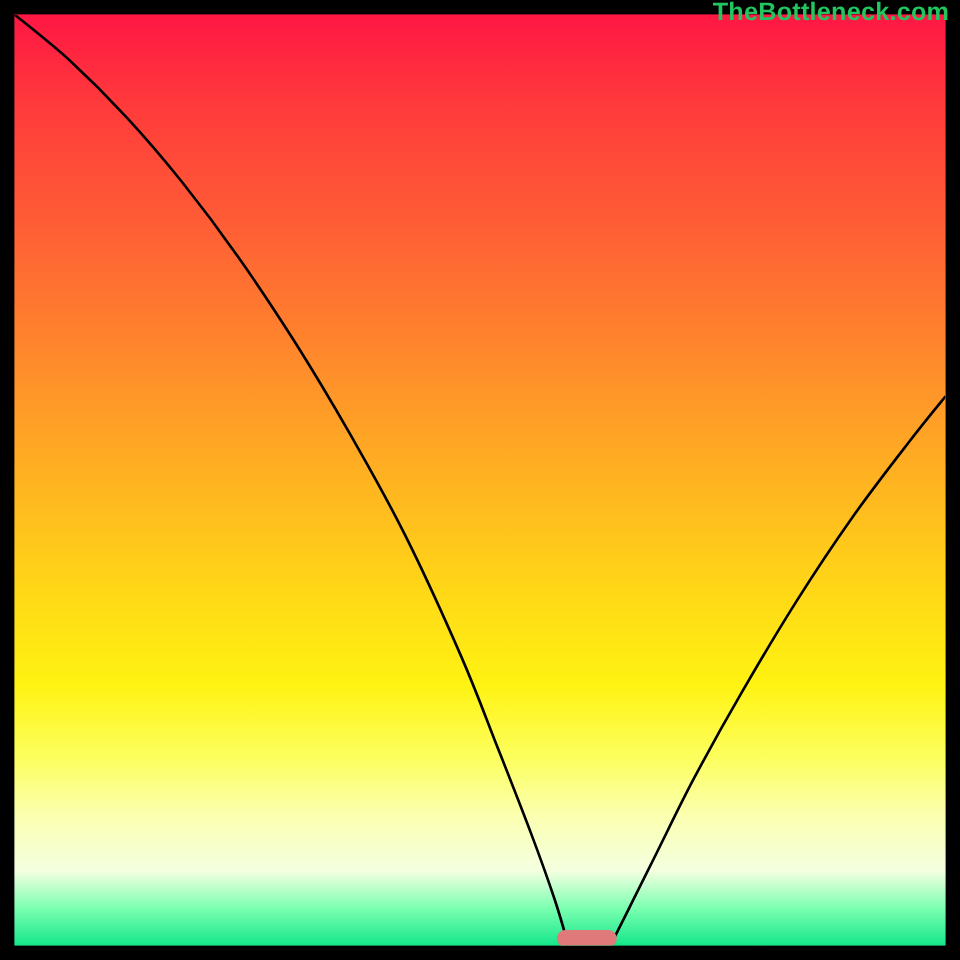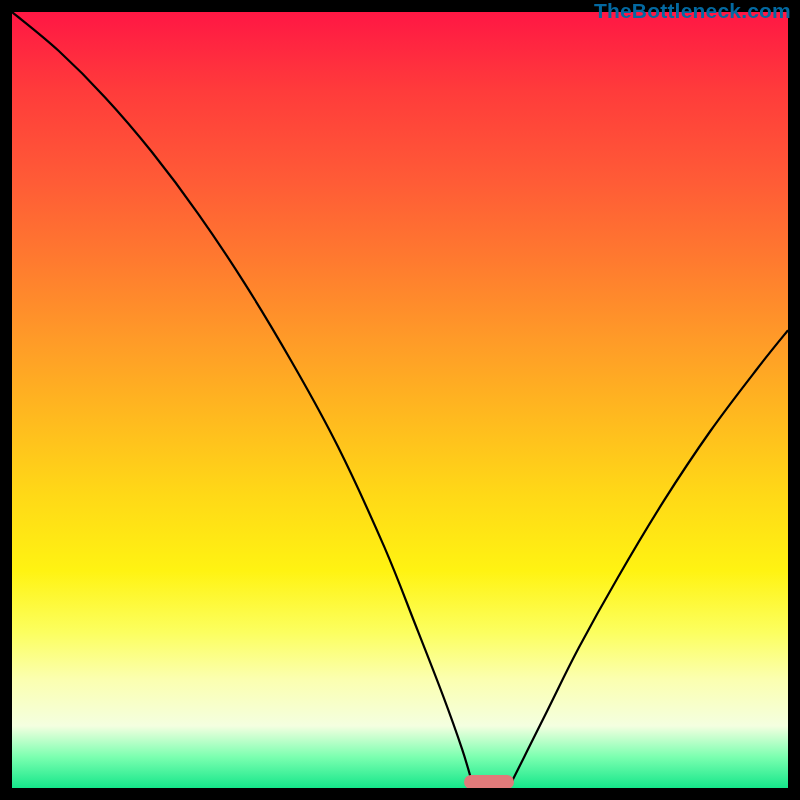--- a/index.html
+++ b/index.html
@@ -38,21 +38,21 @@
     width: 50px;
     height: 14px;
     border-radius: 7px;
     background: #e07a7a;
   }
   .watermark {
     position: absolute;
     top: 0;
     right: 9px;
     font: 600 21px/1 Arial, Helvetica, sans-serif;
-    color: #0369a1;
+    color: #22c55e;
     letter-spacing: 0.2px;
     pointer-events: none;
   }
 </style>
 </head>
 <body>
 
 <div class="frame">
   <div class="plot-area">
     <svg class="curve" viewBox="0 0 776 776" preserveAspectRatio="none">

